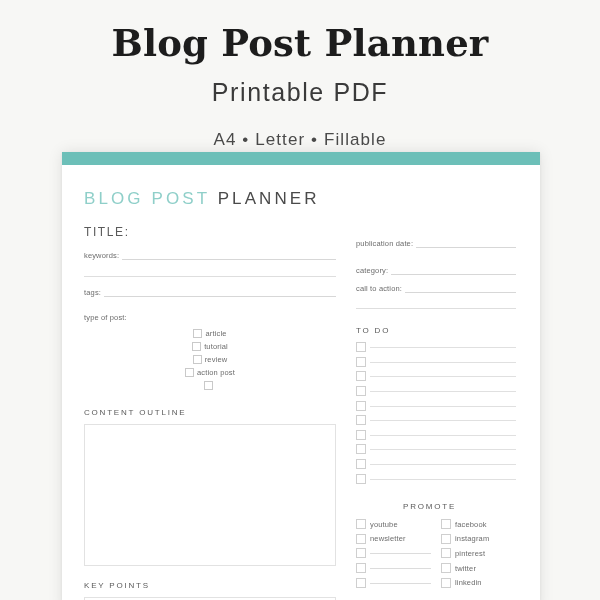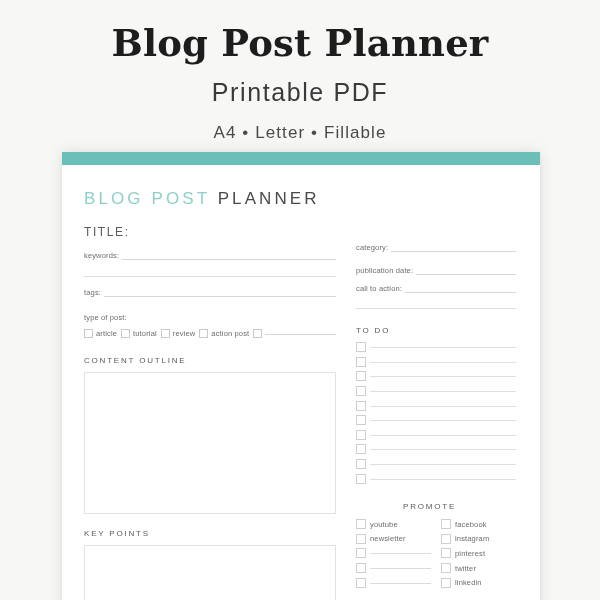--- a/index.html
+++ b/index.html
@@ -40,21 +40,21 @@
     letter-spacing: 1.6px;
     margin-top: 16px;
     line-height: 1.05;
   }
   .promo-formats {
     font-family: "Liberation Sans", sans-serif;
     font-size: 17px;
     font-weight: 400;
     color: #4a4a4a;
     letter-spacing: 1.1px;
-    margin-top: 19px;
+    margin-top: 26px;
     line-height: 1.05;
   }
 
   
   .sheet {
     position: absolute;
     left: 62px;
     top: 152px;
     width: 478px;
     height: 460px;
@@ -230,21 +230,21 @@
 
         <div class="rule-full" style="margin-top:15px;"></div>
 
         <div class="line-row" style="margin-top:11px;">
           <span class="inline-label">tags:</span>
           <span class="rule"></span>
         </div>
 
         <div class="inline-label" style="margin-top:16px;">type of post:</div>
 
-        <div class="typerow" style="margin-top:7px;">
+        <div class="typerow" style="margin-top:7px;flex-direction:column;">
           <span class="opt">
             <span class="cbx"></span>
             <span class="inline-label">article</span>
           </span>
           <span class="opt">
             <span class="cbx"></span>
             <span class="inline-label">tutorial</span>
           </span>
           <span class="opt">
             <span class="cbx"></span>
@@ -263,27 +263,27 @@
         <div class="section-caps" style="margin-top:18px;">CONTENT OUTLINE</div>
         <div class="box" style="height:142px; margin-top:7px;"></div>
 
         <div class="section-caps" style="margin-top:15px;">KEY POINTS</div>
         <div class="box" style="height:63px; margin-top:7px;"></div>
 
       </div>
 
       <div class="col-right">
 
+        <div class="line-row" style="margin-top:14px;">
+          <span class="inline-label">publication date:</span>
+          <span class="rule"></span>
+        </div>
+
         <div class="line-row" style="margin-top:18px;">
           <span class="inline-label">category:</span>
-          <span class="rule"></span>
-        </div>
-
-        <div class="line-row" style="margin-top:14px;">
-          <span class="inline-label">publication date:</span>
           <span class="rule"></span>
         </div>
 
         <div class="line-row" style="margin-top:9px;">
           <span class="inline-label">call to action:</span>
           <span class="rule"></span>
         </div>
 
         <div class="rule-full" style="margin-top:14px;"></div>
 

